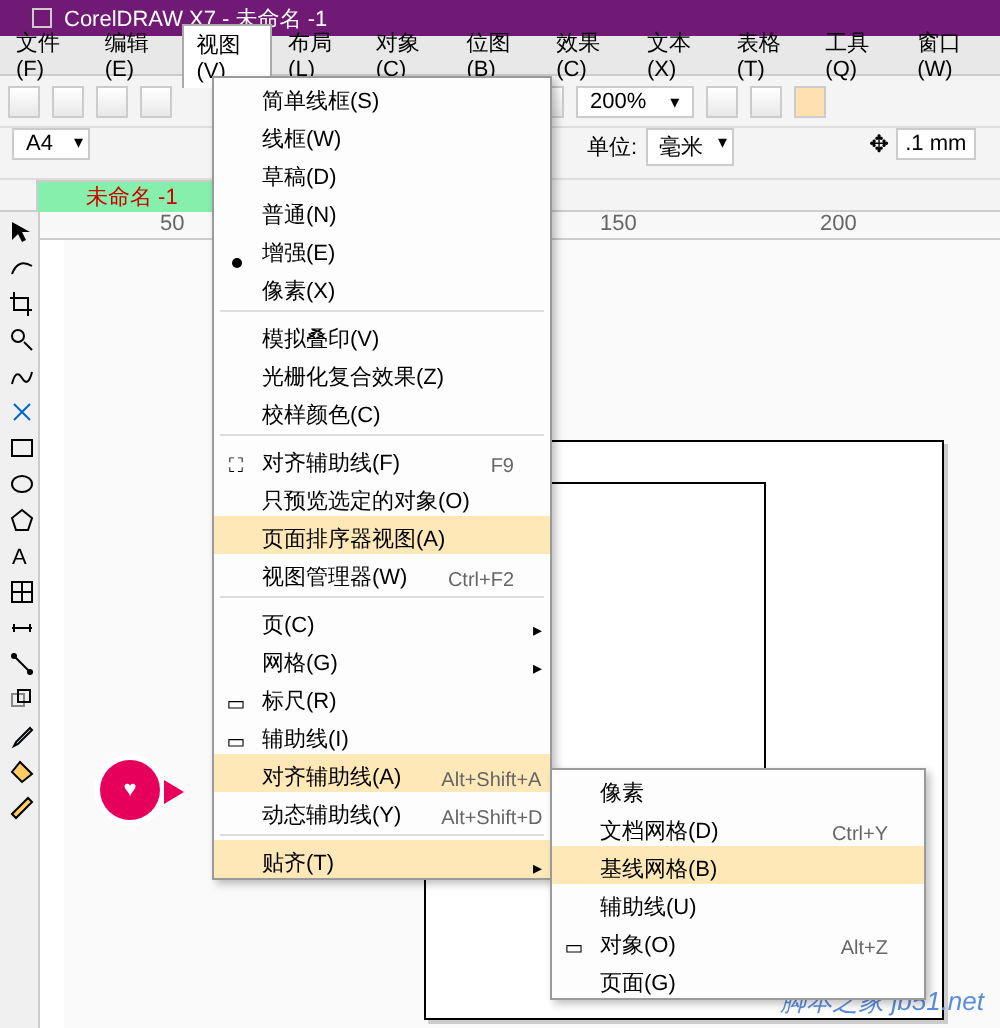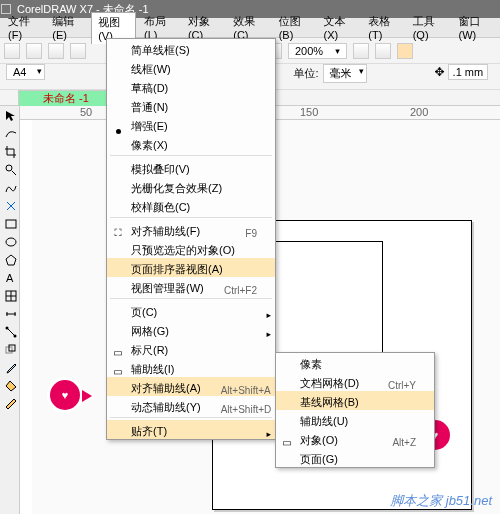--- a/index.html
+++ b/index.html
@@ -1,17 +1,17 @@
 <!DOCTYPE html>
 <html><head>
 <meta charset="utf-8">
 <style>
 *{box-sizing:border-box;margin:0;padding:0;font-family:"Microsoft YaHei","SimSun",sans-serif;font-size:11px;user-select:none}
 body{background:#fff;width:500px;height:514px;overflow:hidden;position:relative}
-.titlebar{background:#737373;color:#fff;height:18px;display:flex;align-items:center;padding:0 1px;gap:6px}
+.titlebar{background:#701a75;color:#fff;height:18px;display:flex;align-items:center;padding:0 16px;gap:6px}
 .titlebar .sq{width:10px;height:10px;border:1px solid #ccc;display:inline-block}
 .menubar{background:#e8e8e8;height:20px;display:flex;align-items:center;padding:0 2px;gap:2px;border-bottom:1px solid #ccc}
 .menubar .mi{padding:2px 6px}
 .menubar .mi.open{background:#fff;border:1px solid #aaa;border-bottom:none}
 .toolbar{background:#f4f4f4;height:26px;display:flex;align-items:center;padding:0 4px;gap:6px;border-bottom:1px solid #ddd}
 .tbbtn{width:16px;height:16px;border:1px solid #ccc;background:linear-gradient(#fff,#e8e8e8)}
 .tbbtn.c{background:#ffe0b0}
 .zoom{border:1px solid #ccc;background:#fff;padding:1px 6px;display:flex;align-items:center;gap:12px}
 .propbar{background:#f4f4f4;height:26px;display:flex;align-items:flex-start;padding:0 6px;gap:24px;border-bottom:1px solid #ddd}
 .a4{border:1px solid #ccc;background:#fff;padding:1px 18px 1px 6px;position:relative}
@@ -37,21 +37,21 @@
 
 .dropdown{position:absolute;background:#fdfdfd;border:1px solid #9a9a9a;box-shadow:2px 2px 4px rgba(0,0,0,.25);z-index:100}
 .dropdown .row{display:flex;align-items:flex-end;height:19px;padding:0 18px 0 24px;position:relative;white-space:nowrap}
 .dropdown .row.hl{background:#ffe8b8}
 .dropdown .sep{height:1px;background:#ddd;margin:2px 3px}
 .dropdown .row .ic{position:absolute;left:4px;width:14px;text-align:center;font-size:10px}
 .dropdown .row .dot{position:absolute;left:9px;width:5px;height:5px;background:#000;border-radius:50%}
 .dropdown .row .sc{margin-left:auto;padding-left:20px;color:#666;font-size:10px}
 .dropdown .row .arr{position:absolute;right:4px;font-size:9px}
 .menu1{left:106px;top:38px;width:170px}
-.menu2{left:275px;top:352px;width:160px}
+.menu2{left:275px;top:384px;width:188px}
 
 
 .heart{position:absolute;width:36px;height:36px}
 .heart .bub{width:30px;height:30px;border-radius:50%;background:#e6005c;display:flex;align-items:center;justify-content:center;color:#fff;font-size:14px;box-shadow:0 0 0 3px #fff}
 .heart .tail{position:absolute;width:0;height:0}
 .h1{left:50px;top:380px}
 .h1 .tail{right:-6px;top:10px;border-left:10px solid #e6005c;border-top:6px solid transparent;border-bottom:6px solid transparent}
 .h2{left:420px;top:420px}
 .h2 .tail{left:-6px;top:10px;border-right:10px solid #e6005c;border-top:6px solid transparent;border-bottom:6px solid transparent}
 
@@ -64,22 +64,22 @@
   <span class="sq"></span>
   <span>CorelDRAW X7 - 未命名 -1</span>
 </div>
 
 <div class="menubar" id="menubar">
     <span class="mi">文件(F)</span>
     <span class="mi">编辑(E)</span>
     <span class="mi open">视图(V)</span>
     <span class="mi">布局(L)</span>
     <span class="mi">对象(C)</span>
+    <span class="mi">位图(B)</span>
     <span class="mi">效果(C)</span>
-    <span class="mi">位图(B)</span>
     <span class="mi">文本(X)</span>
     <span class="mi">表格(T)</span>
     <span class="mi">工具(Q)</span>
     <span class="mi">窗口(W)</span>
   </div>
 
 <div class="toolbar">
   <span class="tbbtn"></span>
   <span class="tbbtn"></span>
   <span class="tbbtn"></span>

